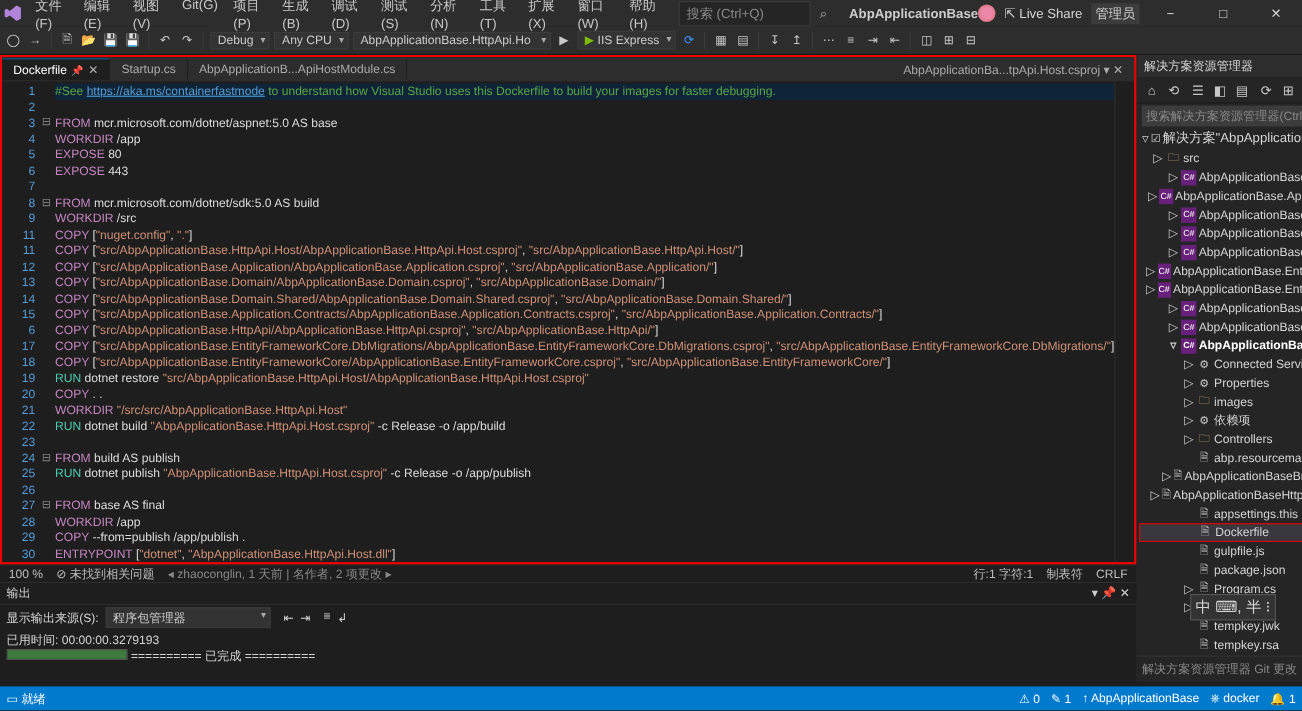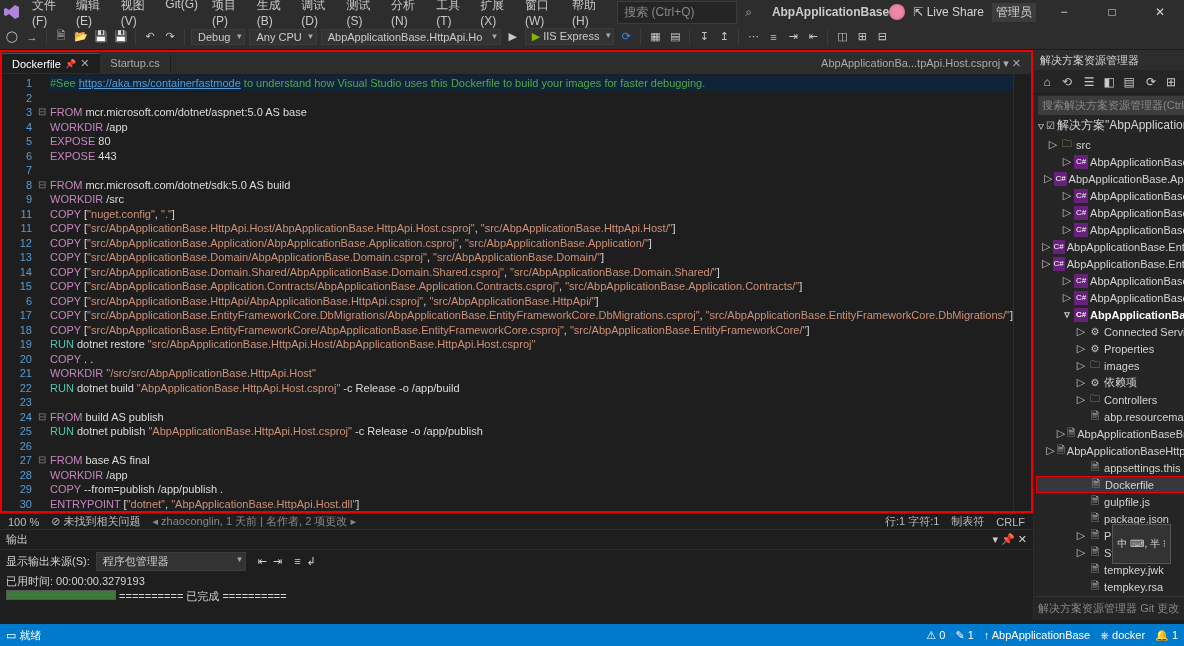--- a/index.html
+++ b/index.html
@@ -49,21 +49,21 @@
 .tree-row { display:flex; align-items:center; height:17px; padding-left:4px; gap:2px; white-space:nowrap;}
 .tree-row.bold{font-weight:600;color:#fff;}
 .tree-row .sq{width:10px;display:inline-block;text-align:center;color:#c8c8c8;}
 .tree-row.redbox-sel{border:1px solid #e00;background:#37373d;}
 .ticon{width:14px;height:14px;display:inline-flex;align-items:center;justify-content:center;font-size:10px;}
 .csharp{background:#68217a;color:#fff;font-size:8px;padding:0 1px;} 
 .folder{color:#dcb67a;} .file{color:#c8c8c8;} .cog{color:#c8c8c8;}
 .ind{display:inline-block;}
 .bottom-status{position:absolute;bottom:0;left:0;right:0;height:22px;background:#007acc;display:flex;align-items:center;padding:0 6px;color:#fff;font-size:11px;gap:10px;}
 .bottom-status .right{margin-left:auto;display:flex;gap:10px;align-items:center;}
-.ime-box{position:absolute;right:13px;bottom:82px;background:#333;border:1px solid #555;padding:12px 4px;font-size:10px;display:flex;align-items:center;gap:4px;}
+.ime-box{position:absolute;right:24px;bottom:82px;background:#333;border:1px solid #555;padding:2px 4px;font-size:14px;display:flex;align-items:center;gap:4px;}
 .minimap{width:18px;background:#1e1e1e;border-left:1px solid #2d2d2d;}
 </style>
 </head>
 <body>
 
 <div class="titlebar">
   <svg class="vs-icon" viewBox="0 0 16 16">
       <path fill="#b084d9" d="M11 1l4 2v10l-4 2-6-5-3 2-2-1V5l2-1 3 2z"></path>
     </svg>
   <div class="menubar" id="menubar">
@@ -131,20 +131,21 @@
   <span class="ico">⊟</span>
 </div>
 
 <div class="main">
   <div class="editor-col">
     <div class="redbox">
       <div style="flex:1;display:flex;flex-direction:column">
         <div class="tab-row" id="tabrow">
             <div class="tab active">Dockerfile <span class="pin">📌</span> <span style="color:#aaa">✕</span></div>
             <div class="tab">Startup.cs</div>
+            <div class="tab">AbpApplicationB...ApiHostModule.cs</div>
             <span class="tab-right">AbpApplicationBa...tpApi.Host.csproj ▾ ✕</span>
           </div>
         <div style="flex:1;display:flex;overflow:hidden">
           <div class="gutter" id="gutter">
               <div>1</div>
               <div>2</div>
               <div>3</div>
               <div>4</div>
               <div>5</div>
               <div>6</div>

